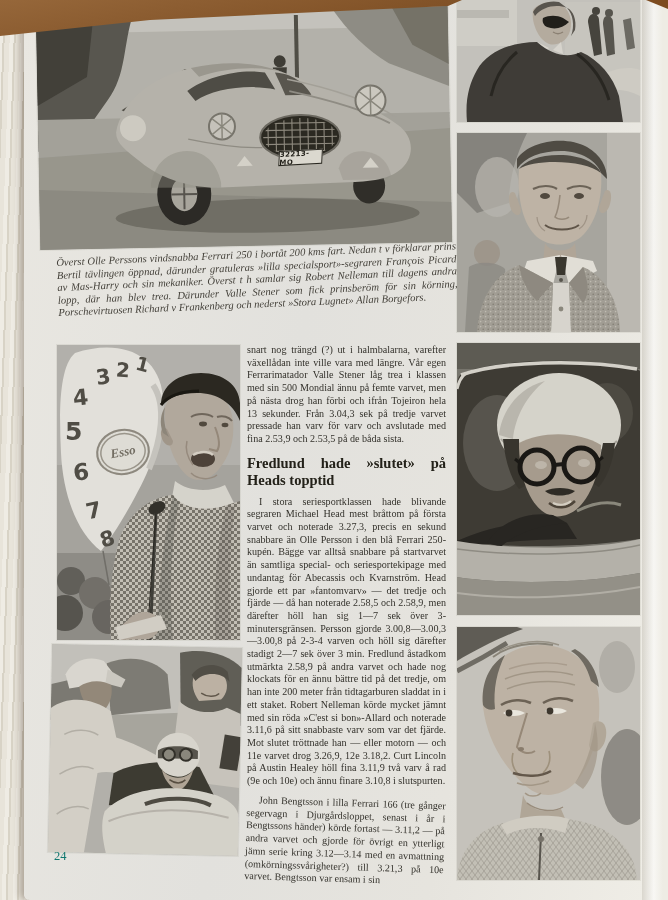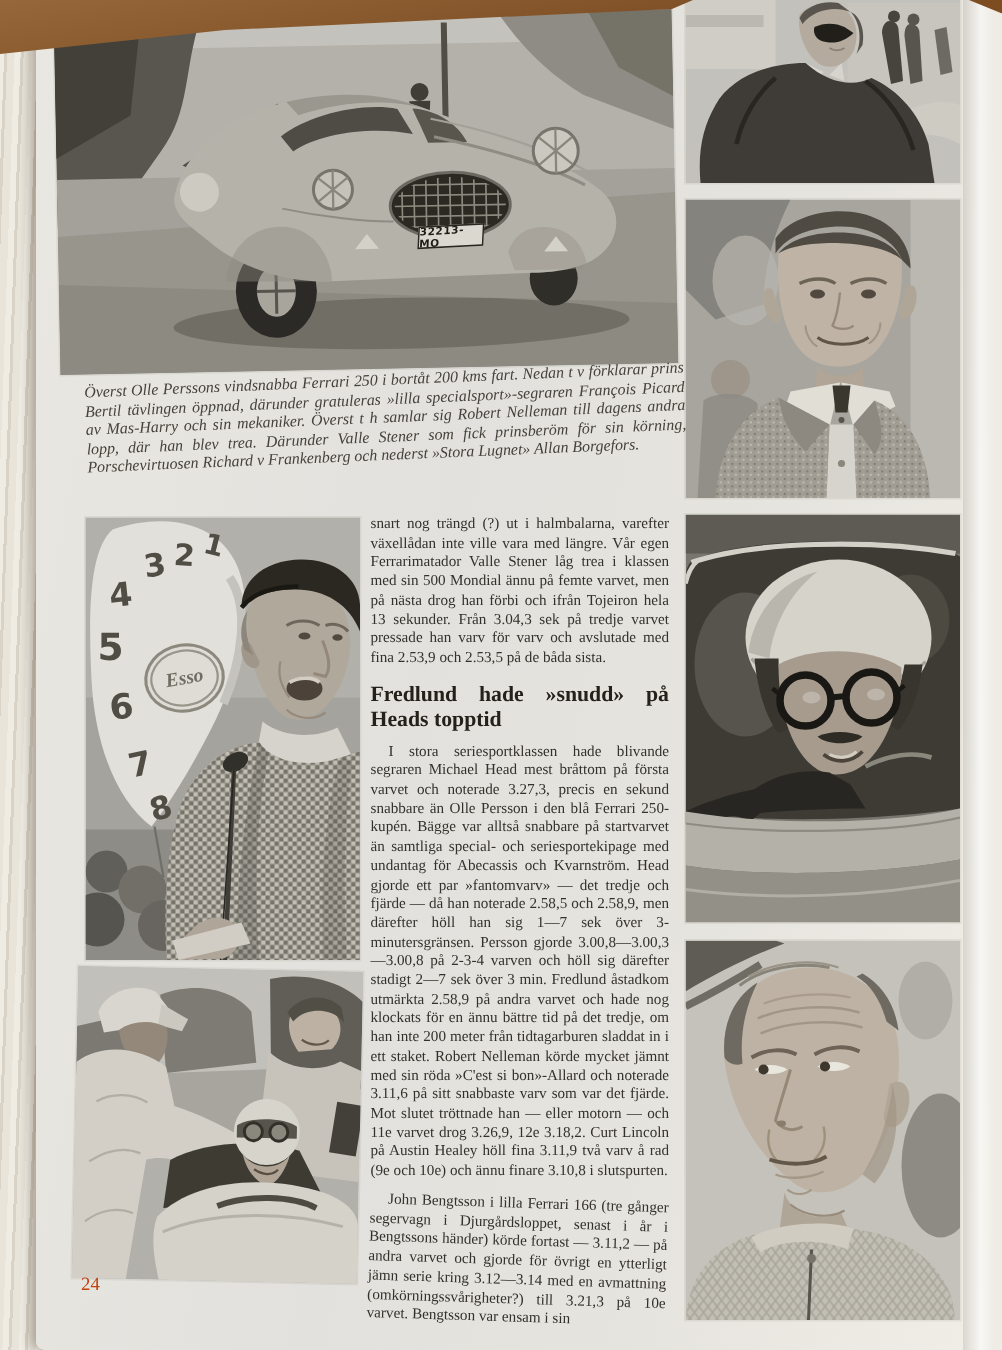--- a/index.html
+++ b/index.html
@@ -32,21 +32,21 @@
   .ph-borgefors{left:457px;top:627px;width:183px;height:253px;}
   .caption{position:absolute;left:56px;top:257px;width:400px;font-style:italic;
         font-size:10.6px;line-height:12.6px;color:#45423b;text-align:justify;
         transform:rotate(-2.4deg);transform-origin:0 0;}
   .col{position:absolute;left:247px;top:344px;width:199px;color:#33312b;
         font-size:10.1px;line-height:12.7px;text-align:justify;font-family:Liberation Serif, serif;}
   .col p{margin:0;}
   .col p.ind{text-indent:12px;margin-top:6px;}
   .head{font-size:14.5px;line-height:17px;margin:9px 0 7px;color:#232119;font-weight:bold;}
   .p3{transform:rotate(1.8deg);transform-origin:0 0;}
-  .pagenum{position:absolute;left:54px;top:849px;font-size:12.5px;color:#c2410c;}
+  .pagenum{position:absolute;left:54px;top:849px;font-size:12.5px;color:#0f766e;}
   .plate{position:absolute;left:240px;top:141px;width:42px;height:13px;background:#e0ded6;
         border:1px solid #24231e;display:flex;align-items:center;justify-content:center;
         font-family:"DejaVu Sans",sans-serif;font-size:7px;font-weight:bold;color:#191813;
         letter-spacing:.4px;transform:rotate(-2deg) skewX(-6deg);}
   .esso{position:absolute;left:39px;top:84px;width:50px;height:42px;border:2.5px solid #8e8a81;
         border-radius:50%;background:#e3e2dd;display:flex;align-items:center;justify-content:center;
         transform:rotate(-10deg);box-shadow:inset 0 0 0 2px #e3e2dd, inset 0 0 0 3.5px #9b978e;}
   .esso span{font-style:italic;font-weight:bold;font-size:13px;color:#716d64;}
   .lapnum{position:absolute;font-family:"DejaVu Sans",sans-serif;font-weight:bold;color:#4d4b45;}
   .n1{left:79px;top:8px;font-size:19px;transform:rotate(14deg);}
@@ -216,21 +216,21 @@
       <path d="M112 122 C118 134 138 134 144 122 C140 138 132 144 128 144 C120 140 114 132 112 122 Z" fill="#b1a799"></path>
       <path d="M120 133 C126 137 132 137 136 133" stroke="#554c41" stroke-width="1.5" fill="none"></path>
       <path d="M56 166 C80 140 130 136 168 148 C184 154 190 162 190 170 V208 H58 C54 192 52 178 56 166 Z" fill="#d9d7d0"></path>
       <path d="M96 158 C116 150 146 150 162 158" stroke="#4b4942" stroke-width="4" fill="none"></path>
       <path d="M60 176 C90 162 140 160 180 170" stroke="#b9b6af" stroke-width="2" fill="none"></path>
     </svg>
   </div>
 
   <div class="col">
     <p>snart nog trängd (?) ut i halmbalarna, varefter växellådan inte ville vara med längre. Vår egen Ferrarimatador Valle Stener låg trea i klassen med sin 500 Mondial ännu på femte varvet, men på nästa drog han förbi och ifrån Tojeiron hela 13 sekunder. Från 3.04,3 sek på tredje varvet pressade han varv för varv och avslutade med fina 2.53,9 och 2.53,5 på de båda sista.</p>
-    <h2 class="head">Fredlund hade »snudd» på Heads topptid</h2>
+    <h2 class="head">Fredlund hade »slutet» på Heads topptid</h2>
     <p class="ind">I stora seriesportklassen hade blivande segraren Michael Head mest bråttom på första varvet och noterade 3.27,3, precis en sekund snabbare än Olle Persson i den blå Ferrari 250-kupén. Bägge var alltså snabbare på startvarvet än samtliga special- och seriesportekipage med undantag för Abecassis och Kvarnström. Head gjorde ett par »fantomvarv» — det tredje och fjärde — då han noterade 2.58,5 och 2.58,9, men därefter höll han sig 1—7 sek över 3-minutersgränsen. Persson gjorde 3.00,8—3.00,3—3.00,8 på 2-3-4 varven och höll sig därefter stadigt 2—7 sek över 3 min. Fredlund åstadkom utmärkta 2.58,9 på andra varvet och hade nog klockats för en ännu bättre tid på det tredje, om han inte 200 meter från tidtagarburen sladdat in i ett staket. Robert Nelleman körde mycket jämnt med sin röda »C'est si bon»-Allard och noterade 3.11,6 på sitt snabbaste varv som var det fjärde. Mot slutet tröttnade han — eller motorn — och 11e varvet drog 3.26,9, 12e 3.18,2. Curt Lincoln på Austin Healey höll fina 3.11,9 två varv å rad (9e och 10e) och ännu finare 3.10,8 i slutspurten.</p>
     <p class="ind p3">John Bengtsson i lilla Ferrari 166 (tre gånger segervagn i Djurgårdsloppet, senast i år i Bengtssons händer) körde fortast — 3.11,2 — på andra varvet och gjorde för övrigt en ytterligt jämn serie kring 3.12—3.14 med en avmattning (omkörningssvårigheter?) till 3.21,3 på 10e varvet. Bengtsson var ensam i sin</p>
   </div>
 
   <div class="photo ph-nelleman">
     <svg viewBox="0 0 183 122" preserveAspectRatio="none">
       <rect width="183" height="122" fill="#c7c6c1"></rect>
       <rect width="60" height="46" fill="#d3d2cd"></rect>
       <rect y="10" width="52" height="8" fill="#bdbcb7"></rect>
       <rect x="108" y="2" width="75" height="86" fill="#cbcac5"></rect>

